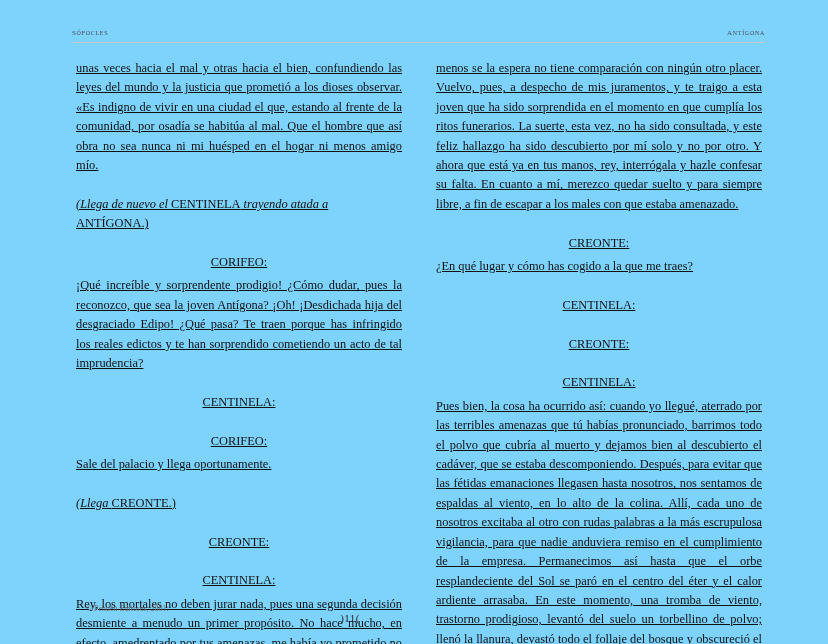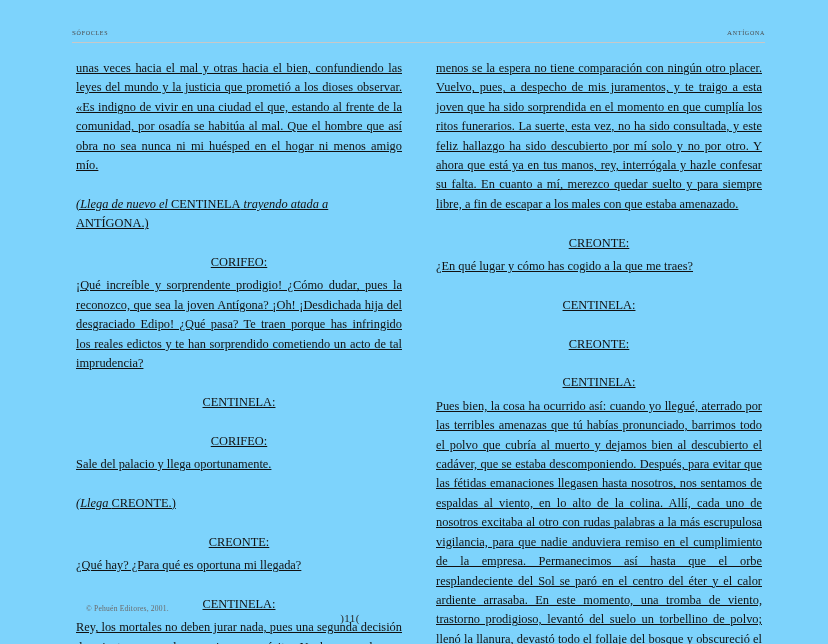--- a/index.html
+++ b/index.html
@@ -133,21 +133,20 @@
         </div>
         <div class="blk">
           <p class="speaker">CORIFEO:</p>
           <p>Sale del palacio y llega oportunamente.</p>
         </div>
         <div class="blk">
           <p class="stage"><span>(Llega </span><span class="rom">CREONTE.)</span></p>
         </div>
         <div class="blk">
           <p class="speaker">CREONTE:</p>
-          <p>¿Qué hay? ¿Para qué es oportuna mi llegada?</p>
         </div>
         <div class="blk">
           <p class="speaker">CENTINELA:</p>
           <p>Rey, los mortales no deben jurar nada, pues una segunda decisión desmiente a menudo un primer propósito. No hace mucho, en efecto, amedrentado por tus amenazas, me había yo prometido no volver a poner los pies aquí. Pero una alegría que llega cuando</p>
         </div>
       </div>
     <div class="col" id="col-right">
         <div class="blk">
           <p>menos se la espera no tiene comparación con ningún otro placer. Vuelvo, pues, a despecho de mis juramentos, y te traigo a esta joven que ha sido sorprendida en el momento en que cumplía los ritos funerarios. La suerte, esta vez, no ha sido consultada, y este feliz hallazgo ha sido descubierto por mí solo y no por otro. Y ahora que está ya en tus manos, rey, interrógala y hazle confesar su falta. En cuanto a mí, merezco quedar suelto y para siempre libre, a fin de escapar a los males con que estaba amenazado.</p>
         </div>

